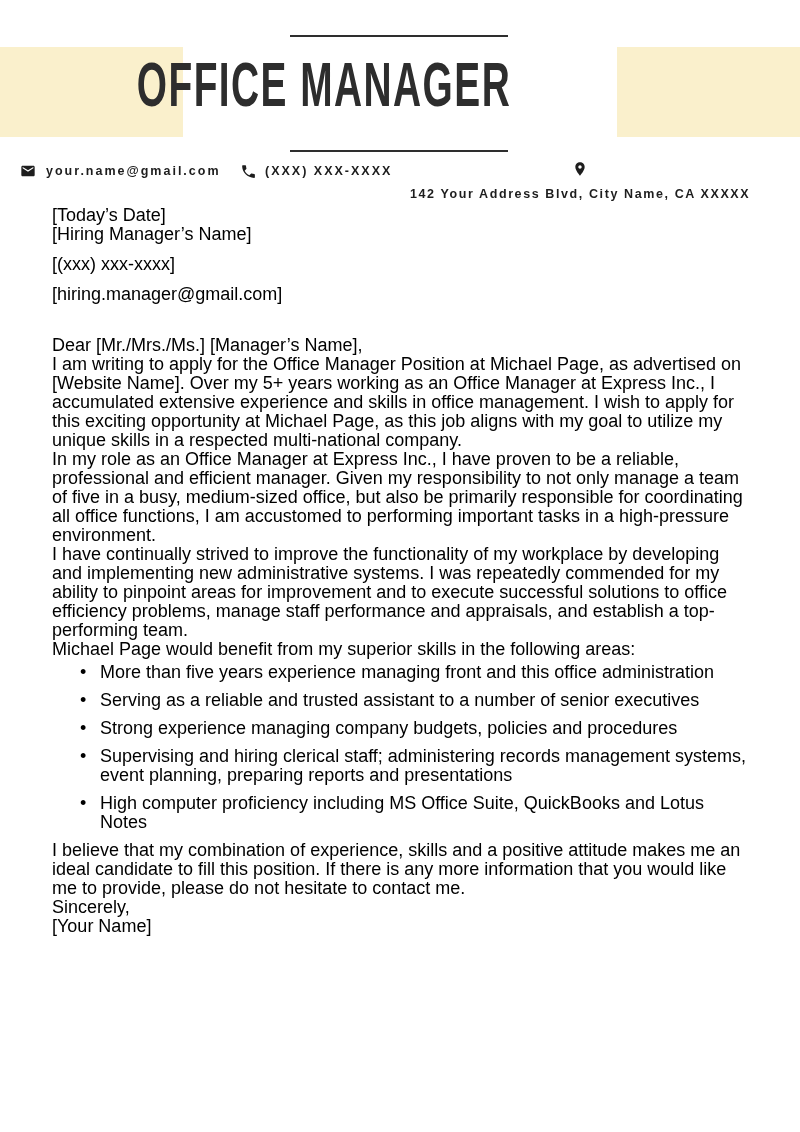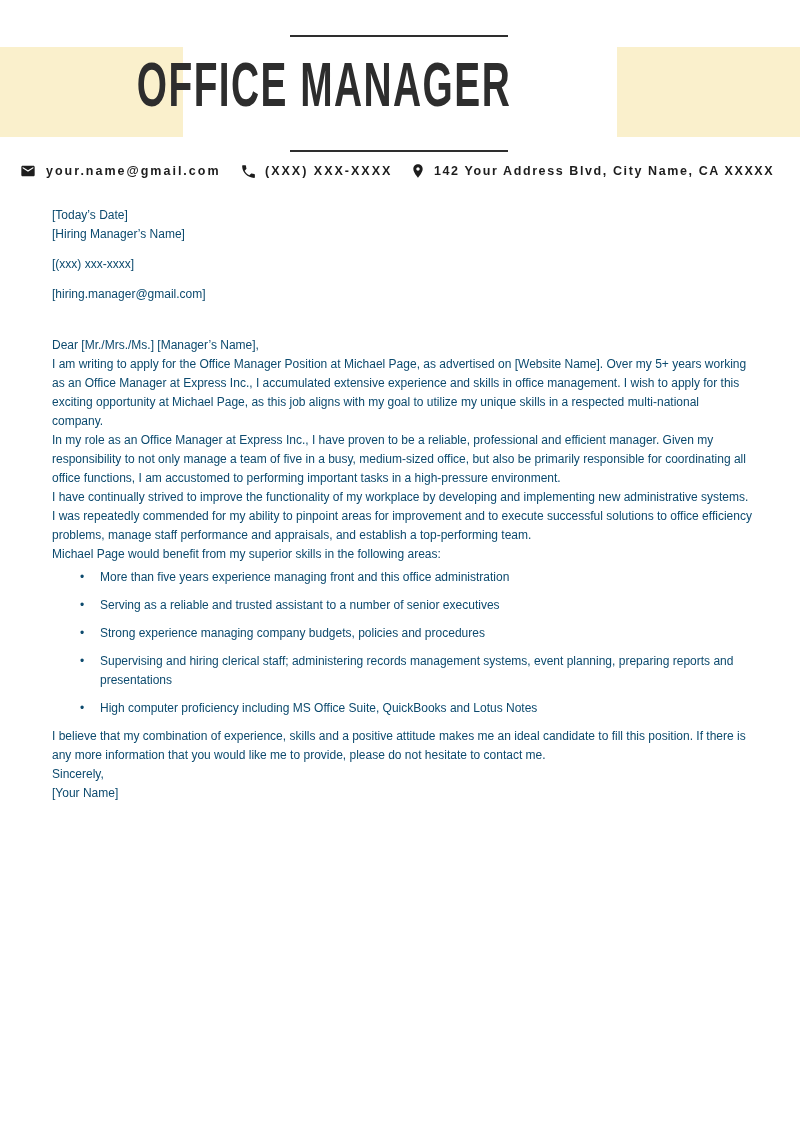--- a/index.html
+++ b/index.html
@@ -24,33 +24,33 @@
     margin: 0; font-size: 54px; font-weight: 700; line-height: 1;
     letter-spacing: 2px; color: #2d2d2d; white-space: nowrap;
     transform: scale(0.72, 1.15); transform-origin: center;
   }
 
   
   .contact { position: absolute; top: 159px; left: 0; width: 752px; height: 24px; }
   .cgroup { position: absolute; top: 0; height: 24px; display: flex; align-items: center; gap: 8px; }
   .cgroup-email { left: 18px; }
   .cgroup-phone { left: 240px; }
-  .cgroup-address { left: 410px; }
+  .cgroup-address { left: 410px; flex-direction: column; }
   .cicon { display: flex; align-items: center; }
   .cicon svg { fill: #1d1d1d; }
   .ctext {
     font-weight: 700; font-size: 12.5px; letter-spacing: 2px;
     color: #1d1d1d; white-space: nowrap;
   }
   .cgroup-address .ctext { letter-spacing: 1.6px; }
 
   
   .letter {
     position: absolute; left: 52px; top: 206px; width: 700px;
-    color: #0c4a6e; font-size: 12px; line-height: 19px;
+    color: #000000; font-size: 18px; line-height: 19px;
   }
   .letter p { margin: 0; }
   .date { margin-bottom: 35px; }
   .recipient { margin-bottom: 32px; }
   .recipient p { margin-bottom: 11px; }
   .salutation { margin-bottom: 15px; }
   .para { margin-bottom: 13px; }
   .skills-intro { margin-bottom: 0; }
   ul.skills { margin: 4px 0 2px 0; padding: 0; list-style: none; }
   ul.skills li { position: relative; padding-left: 48px; margin-bottom: 9px; }

